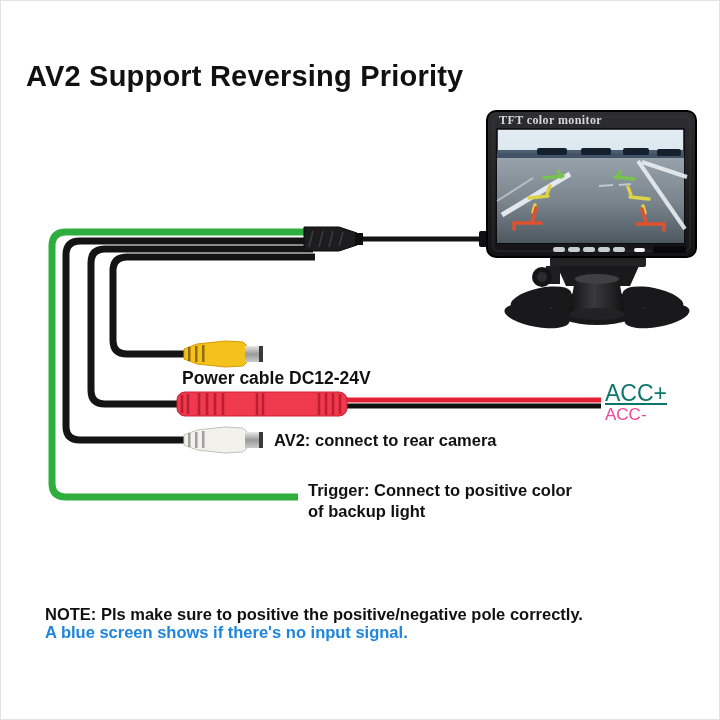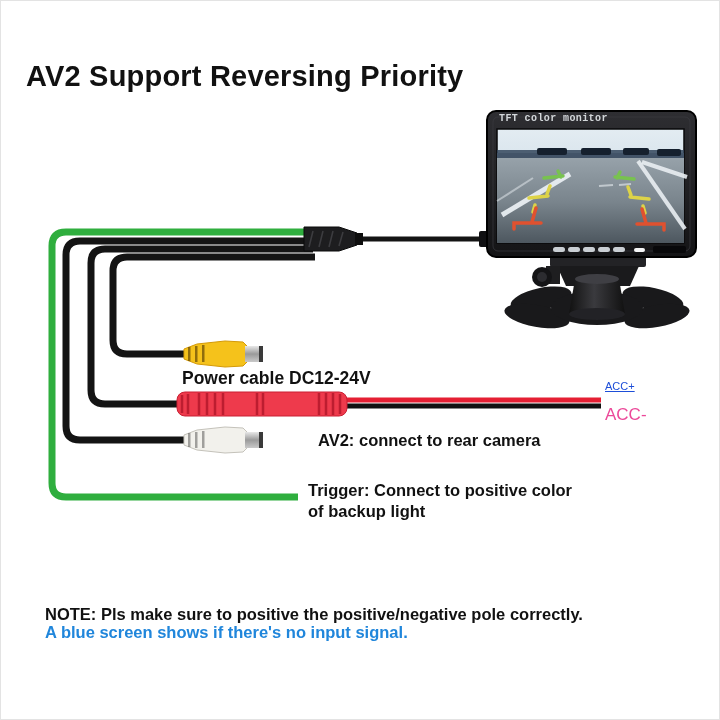--- a/index.html
+++ b/index.html
@@ -1,28 +1,28 @@
 <!DOCTYPE html>
 <html><head>
 <meta charset="utf-8">
 <style>
   html,body{margin:0;padding:0;background:#fff;}
   #page{position:relative;width:718px;height:718px;border:1px solid #e3e3e3;background:#fff;
         font-family:"Liberation Sans",sans-serif;overflow:hidden;}
   #art{position:absolute;left:0;top:0;z-index:1;}
   .txt{position:absolute;z-index:2;white-space:nowrap;color:#111;}
   #title{left:25px;top:27px;font-size:29px;font-weight:bold;letter-spacing:.2px;margin-top:32px;}
-  #tft-label{left:498px;top:112px;font-size:10px;color:#d4d8db;font-family:Liberation Mono, monospace;
+  #tft-label{left:498px;top:112px;font-size:12px;color:#d4d8db;font-family:Liberation Serif, serif;
              letter-spacing:.4px;font-weight:bold;}
   .conn-label{font-size:16.5px;font-weight:bold;}
   #av1-label{left:273px;top:344px;}
   #power-label{left:181px;top:367px;font-size:17.5px;}
-  #acc-plus{left:604px;top:379px;font-size:11px;color:#1d4ed8;text-decoration:underline;}
+  #acc-plus{left:604px;top:379px;font-size:23px;color:#0f766e;text-decoration:underline;}
   #acc-minus{left:604px;top:404px;font-size:17px;color:#ec4899;}
-  #av2-label{left:273px;top:430px;margin-left:44px;}
+  #av2-label{left:273px;top:430px;}
   #trigger-line1{left:307px;top:480px;}
   #trigger-line2{left:307px;top:501px;}
   #note-line1{left:44px;top:604px;font-size:16.5px;font-weight:bold;}
   #note-line2{left:44px;top:622px;font-size:16.5px;font-weight:bold;color:#2086db;}
 </style>
 </head>
 <body>
 
 <div id="page">
 

